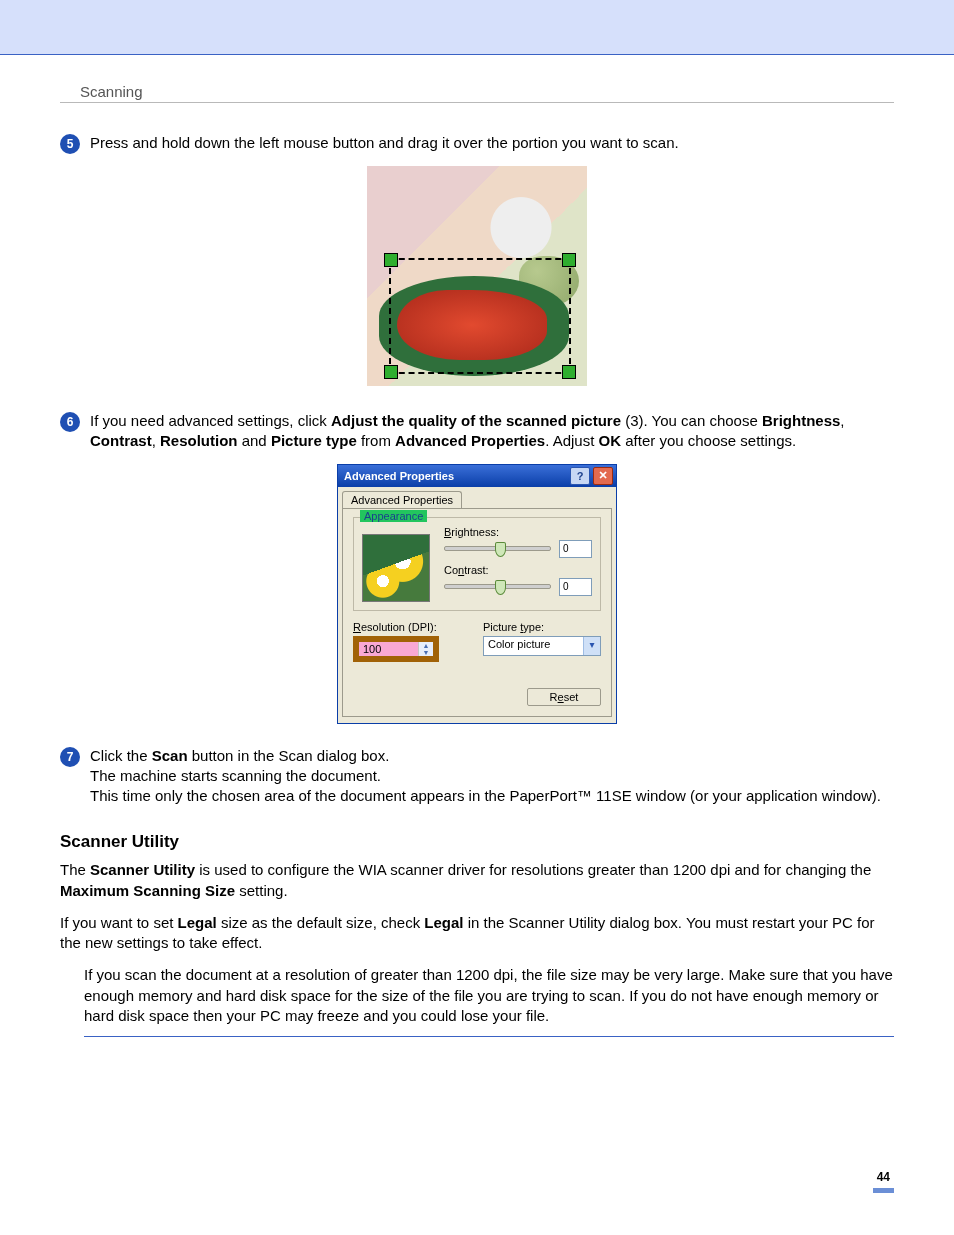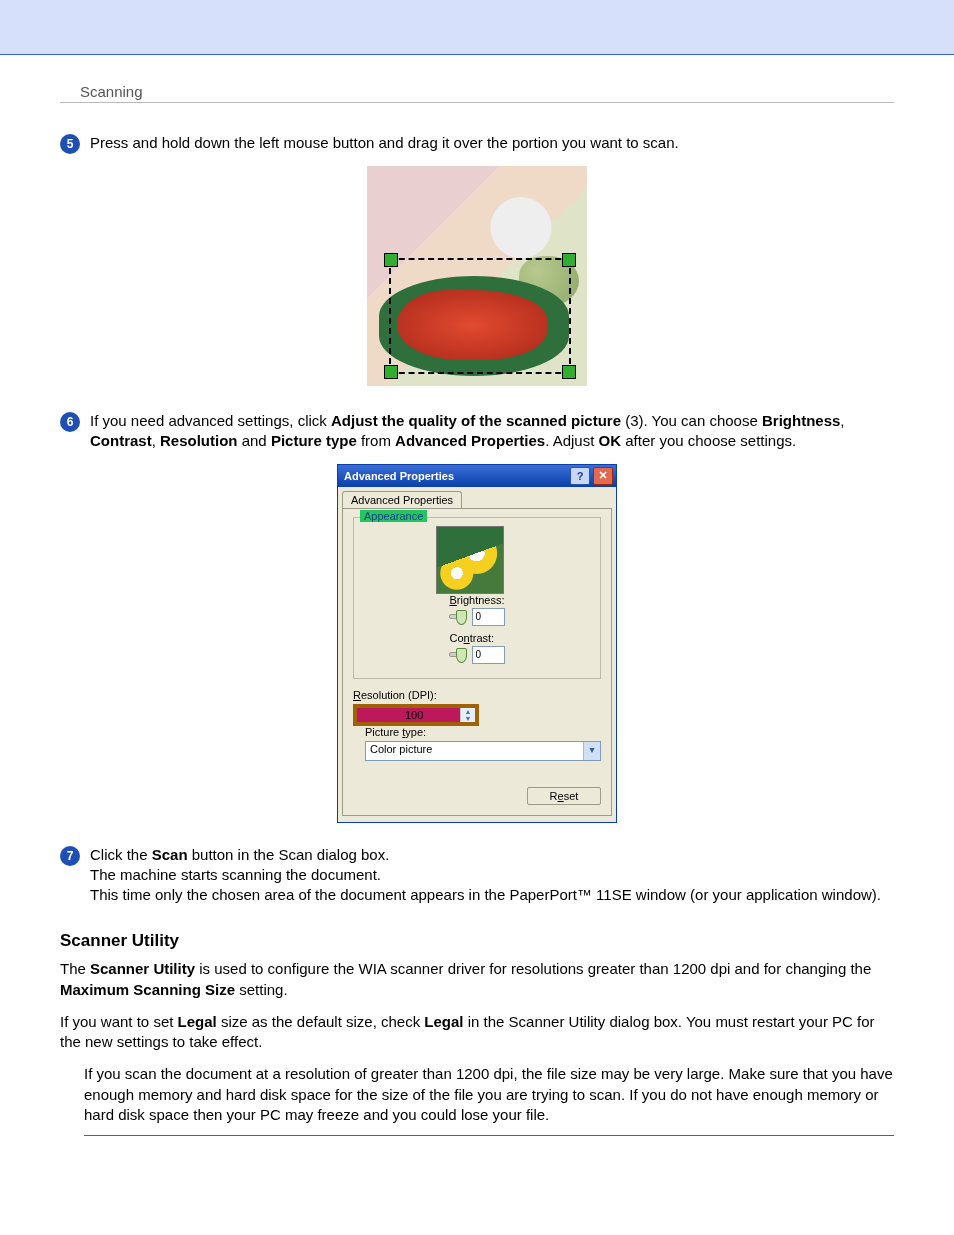--- a/index.html
+++ b/index.html
@@ -115,44 +115,44 @@
   .tabpanel {
     border:1px solid #9c9a8c; margin:0 4px 6px 4px; background:#ece9d8;
     padding:8px 10px 10px 10px;
   }
   .fieldset {
     border:1px solid #bdb9a7; padding:8px; position:relative; margin-bottom:10px;
   }
   .fieldset .legend {
     position:absolute; top:-8px; left:6px; background:#22c55e; padding:0 4px; color:#1b3f8c;
   }
-  .appear-row { display:flex; align-items:center;flex-direction:column; }
+  .appear-row { display:flex; align-items:flex-end; }
   .thumb {
     width:66px; height:66px; border:1px solid #777; margin-right:14px;
     background: linear-gradient(160deg,#2f6f3b 0 45%, transparent 45%), radial-gradient(circle at 60% 40%, #fff 0 8px, #f5d020 8px 20px, transparent 21px), radial-gradient(circle at 30% 70%, #fff 0 6px, #f5d020 6px 16px, transparent 17px), #467a3d;
   }
   .sliders { flex:1; }
   .sliders label { display:block; margin-bottom:2px; }
   .sliders u { text-decoration: underline; }
   .slider {
     display:flex; align-items:center; margin-bottom:6px;
   }
   .track {
     flex:1; height:3px; background:#cfcfcf; border:1px solid #9c9a8c; border-radius:2px; position:relative; margin-right:8px;
   }
   .knob {
     position:absolute; left:48%; top:-5px; width:9px; height:13px;
     background:#cfe7b8; border:1px solid #5a8a3a; border-radius:2px 2px 50% 50%;
   }
   .valbox { width:28px; height:16px; border:1px solid #7f9db9; background:#fff; font-size:10px; padding-left:3px; line-height:16px; }
-  .rowpair { display:flex;flex-direction:column; }
+  .rowpair { display:flex; }
   .col { flex:1; }
   .col + .col { margin-left:12px; }
   .col label { display:block; margin-bottom:3px; }
-  .spinner { display:flex; width:74px; border:4px solid #a16207; background:#be185d;padding-left:44px; }
+  .spinner { display:flex; width:74px; border:6px solid #a16207; background:#f9a8d4; }
   .spinner .num { flex:1; padding:1px 4px; }
   .spinner .arrows { width:14px; border-left:1px solid #c5c5c5; display:flex; flex-direction:column; }
   .spinner .arrows div { flex:1; font-size:7px; text-align:center; color:#4a6fb3; line-height:7px; background:#e7eefb; }
   .combo { display:flex; border:1px solid #7f9db9; background:#fff; height:18px; }
   .combo .ctext { flex:1; padding:1px 4px; }
   .combo .cbtn { width:16px; background:#cfe0f7; border-left:1px solid #9fbde4; color:#2a55b0; text-align:center; font-size:10px; line-height:16px; }
   .dlg-btn {
     display:inline-block; min-width:52px; padding:2px 10px; border:1px solid #9c9a8c;
     background:#ece9d8; border-radius:2px; text-align:center; font-size:11px;
   }

